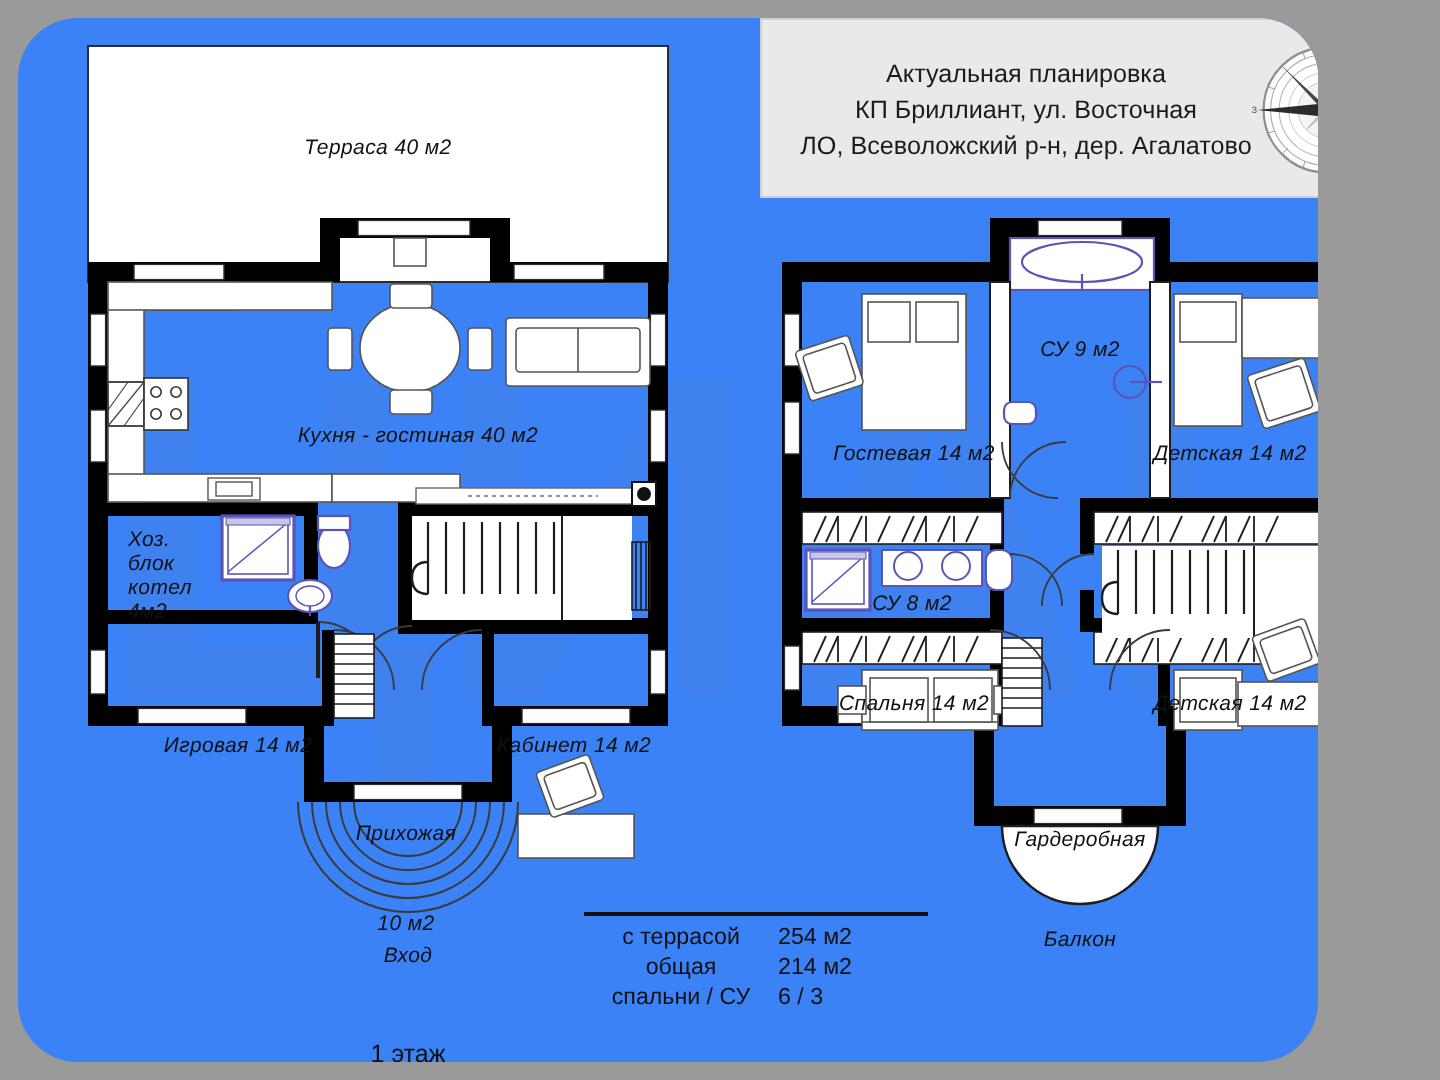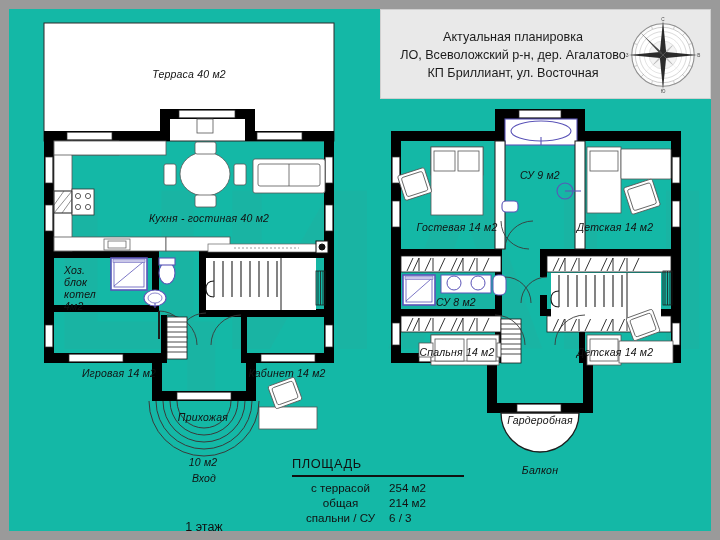--- a/index.html
+++ b/index.html
@@ -6,23 +6,24 @@
   html, body {
     margin: 0; padding: 0;
     width: 720px; height: 540px;
     background: #9a9a9a;
     font-family: "Liberation Sans", sans-serif;
     overflow: hidden;
   }
   #page {
     position: absolute;
     left: 9px; top: 9px;
-    width: 702px; height: 522px;
-    background: #14b8a6;
+    width: 650px; height: 522px;
+    background: #3b82f6;
     overflow: hidden;
+    border-radius: 30px;
   }
   .wm {
     position: absolute;
     left: 0; top: 0; width: 702px; height: 522px;
     pointer-events: none;
     opacity: 0.05;
   }
   
   #header-box {
     position: absolute;
@@ -90,22 +91,22 @@
 
   <svg class="wm" viewBox="0 0 702 522">
     <g fill="#777" font-family="Liberation Sans, sans-serif" font-size="230" font-weight="bold">
       <text x="40" y="340">ЦИАН</text>
     </g>
   </svg>
 
   <div id="header-box">
     <div id="header-text">
       <div>Актуальная планировка</div>
+      <div>КП Бриллиант, ул. Восточная</div>
       <div>ЛО, Всеволожский р-н, дер. Агалатово</div>
-      <div>КП Бриллиант, ул. Восточная</div>
     </div>
     <svg id="compass" viewBox="0 0 100 100">
       <circle cx="50" cy="50" r="40" fill="#fbfbfb" stroke="#8e8e8e" stroke-width="1.4"></circle>
       <circle cx="50" cy="50" r="35.5" fill="#ffffff" stroke="#b0b0b0" stroke-width="0.8"></circle>
       <circle cx="50" cy="50" r="30" fill="#ffffff" stroke="#b8b8b8" stroke-width="0.7"></circle>
       <circle cx="50" cy="50" r="24" fill="#ffffff" stroke="#c4c4c4" stroke-width="0.6"></circle>
       <circle cx="50" cy="50" r="18" fill="#f4f4f4" stroke="#bdbdbd" stroke-width="0.5"></circle>
       <g stroke="#9a9a9a" stroke-width="0.6">
         <line x1="50" y1="10" x2="50" y2="16"></line>
           <line x1="50" y1="84" x2="50" y2="90"></line>
@@ -601,21 +602,20 @@
     <div class="lbl center" style="left:88px; top:212px;">Гостевая 14 м2</div>
     <div class="lbl center" style="left:246px; top:212px;">Детская 14 м2</div>
     <div class="lbl center" style="left:87px; top:287px;">СУ 8 м2</div>
     <div class="lbl center" style="left:88px; top:337px;">Спальня 14 м2</div>
     <div class="lbl center" style="left:246px; top:337px;">Детская 14 м2</div>
     <div class="lbl center" style="left:171px; top:405px;">Гардеробная</div>
     <div class="lbl center" style="left:171px; top:455px;">Балкон</div>
   </div>
 
   <div id="area-table">
-    <div id="area-title">ПЛОЩАДЬ</div>
     <div id="area-rule"></div>
     <div class="area-row">
       <div class="area-k">с террасой</div>
       <div class="area-v">254 м2</div>
     </div>
     <div class="area-row">
       <div class="area-k">общая</div>
       <div class="area-v">214 м2</div>
     </div>
     <div class="area-row">

